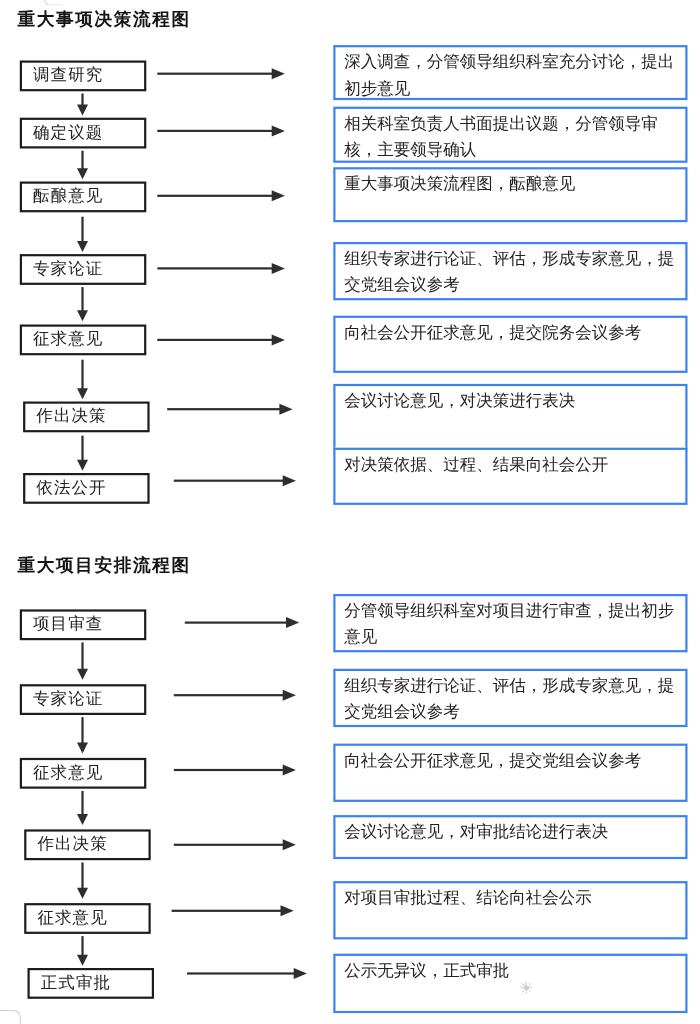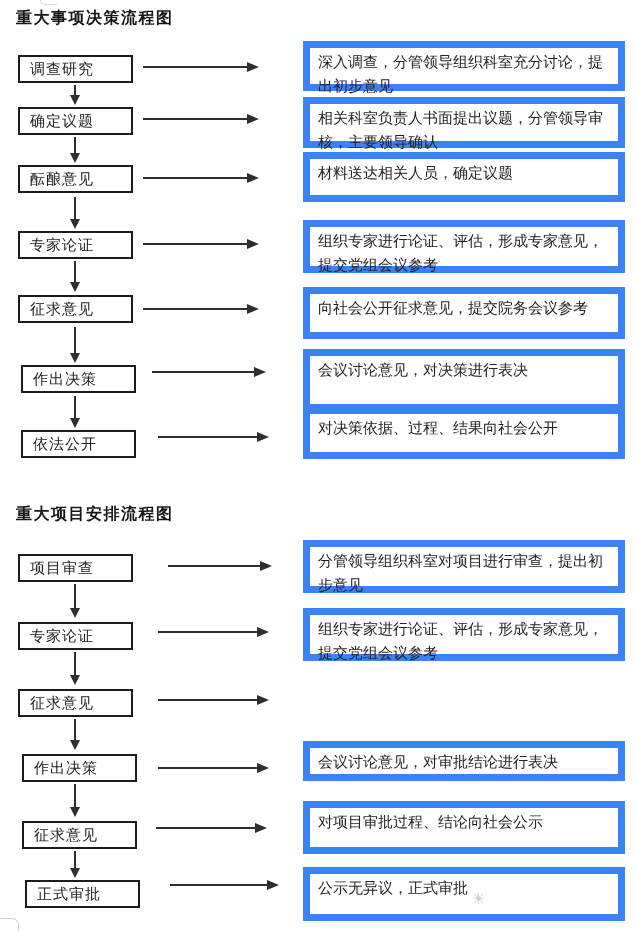--- a/index.html
+++ b/index.html
@@ -11,21 +11,21 @@
     position:absolute;font-size:16px;font-weight:bold;color:#141414;letter-spacing:1.5px;
   }
   .lbox{
     position:absolute;box-sizing:border-box;width:115px;height:28px;
     border:2px solid #1c1c1c;background:#fff;
     font-size:15px;line-height:24px;padding-left:10px;letter-spacing:1px;
     white-space:nowrap;color:#222;
   }
   .rbox{
     position:absolute;box-sizing:border-box;left:303px;width:322px;
-    border:7px solid #3b82f6;background:#fff;
+    border:2px solid #3b82f6;background:#fff;
     font-size:15px;line-height:24px;padding:2px 8px;color:#222;
   }
   .harrow{position:absolute;height:2px;background:#2e2e2e;}
   .harrow::after{
     content:"";position:absolute;right:-11px;top:-4px;width:0;height:0;
     border-left:12px solid #2e2e2e;border-top:5px solid transparent;border-bottom:5px solid transparent;
   }
   .varrow{position:absolute;width:2px;background:#2e2e2e;}
   .varrow::after{
     content:"";position:absolute;left:-4px;bottom:-9px;width:0;height:0;
@@ -74,21 +74,21 @@
   <div class="harrow" style="left:143px;top:66px;width:105px"></div>
   <div class="harrow" style="left:143px;top:118px;width:105px"></div>
   <div class="harrow" style="left:143px;top:177px;width:105px"></div>
   <div class="harrow" style="left:143px;top:243px;width:105px"></div>
   <div class="harrow" style="left:143px;top:308px;width:105px"></div>
   <div class="harrow" style="left:152px;top:371px;width:103px"></div>
   <div class="harrow" style="left:158px;top:436px;width:100px"></div>
 
   <div class="rbox" style="top:41px;height:50px">深入调查，分管领导组织科室充分讨论，提出初步意见</div>
   <div class="rbox" style="top:97px;height:51px">相关科室负责人书面提出议题，分管领导审核，主要领导确认</div>
-  <div class="rbox" style="top:152px;height:50px">材料送达相关人员，确定议题</div>
+  <div class="rbox" style="top:152px;height:50px">重大事项决策流程图，酝酿意见</div>
   <div class="rbox" style="top:220px;height:53px">组织专家进行论证、评估，形成专家意见，提交党组会议参考</div>
   <div class="rbox" style="top:287px;height:52px">向社会公开征求意见，提交院务会议参考</div>
   <div class="rbox" style="top:349px;height:62px">会议讨论意见，对决策进行表决</div>
   <div class="rbox" style="top:407px;height:52px">对决策依据、过程、结果向社会公开</div>
 
   <div class="chart-title" style="left:16px;top:504px">重大项目安排流程图</div>
 
   <div class="lbox" style="left:18px;top:554px">项目审查</div>
   <div class="lbox" style="left:18px;top:622px">专家论证</div>
   <div class="lbox" style="left:18px;top:689px">征求意见</div>
@@ -104,20 +104,21 @@
 
   <div class="harrow" style="left:168px;top:565px;width:93px"></div>
   <div class="harrow" style="left:158px;top:631px;width:100px"></div>
   <div class="harrow" style="left:158px;top:699px;width:100px"></div>
   <div class="harrow" style="left:158px;top:767px;width:100px"></div>
   <div class="harrow" style="left:156px;top:827px;width:100px"></div>
   <div class="harrow" style="left:170px;top:884px;width:98px"></div>
 
   <div class="rbox" style="top:540px;height:53px">分管领导组织科室对项目进行审查，提出初步意见</div>
   <div class="rbox" style="top:608px;height:53px">组织专家进行论证、评估，形成专家意见，提交党组会议参考</div>
+  <div class="rbox" style="top:676px;height:53px">向社会公开征求意见，提交党组会议参考</div>
   <div class="rbox" style="top:741px;height:40px">会议讨论意见，对审批结论进行表决</div>
   <div class="rbox" style="top:801px;height:53px">对项目审批过程、结论向社会公示</div>
   <div class="rbox" style="top:867px;height:54px">公示无异议，正式审批</div>
 
   <div class="watermark">
     <span class="wicon"></span>
   </div>
 
   <div class="corner-bl"></div>
 

